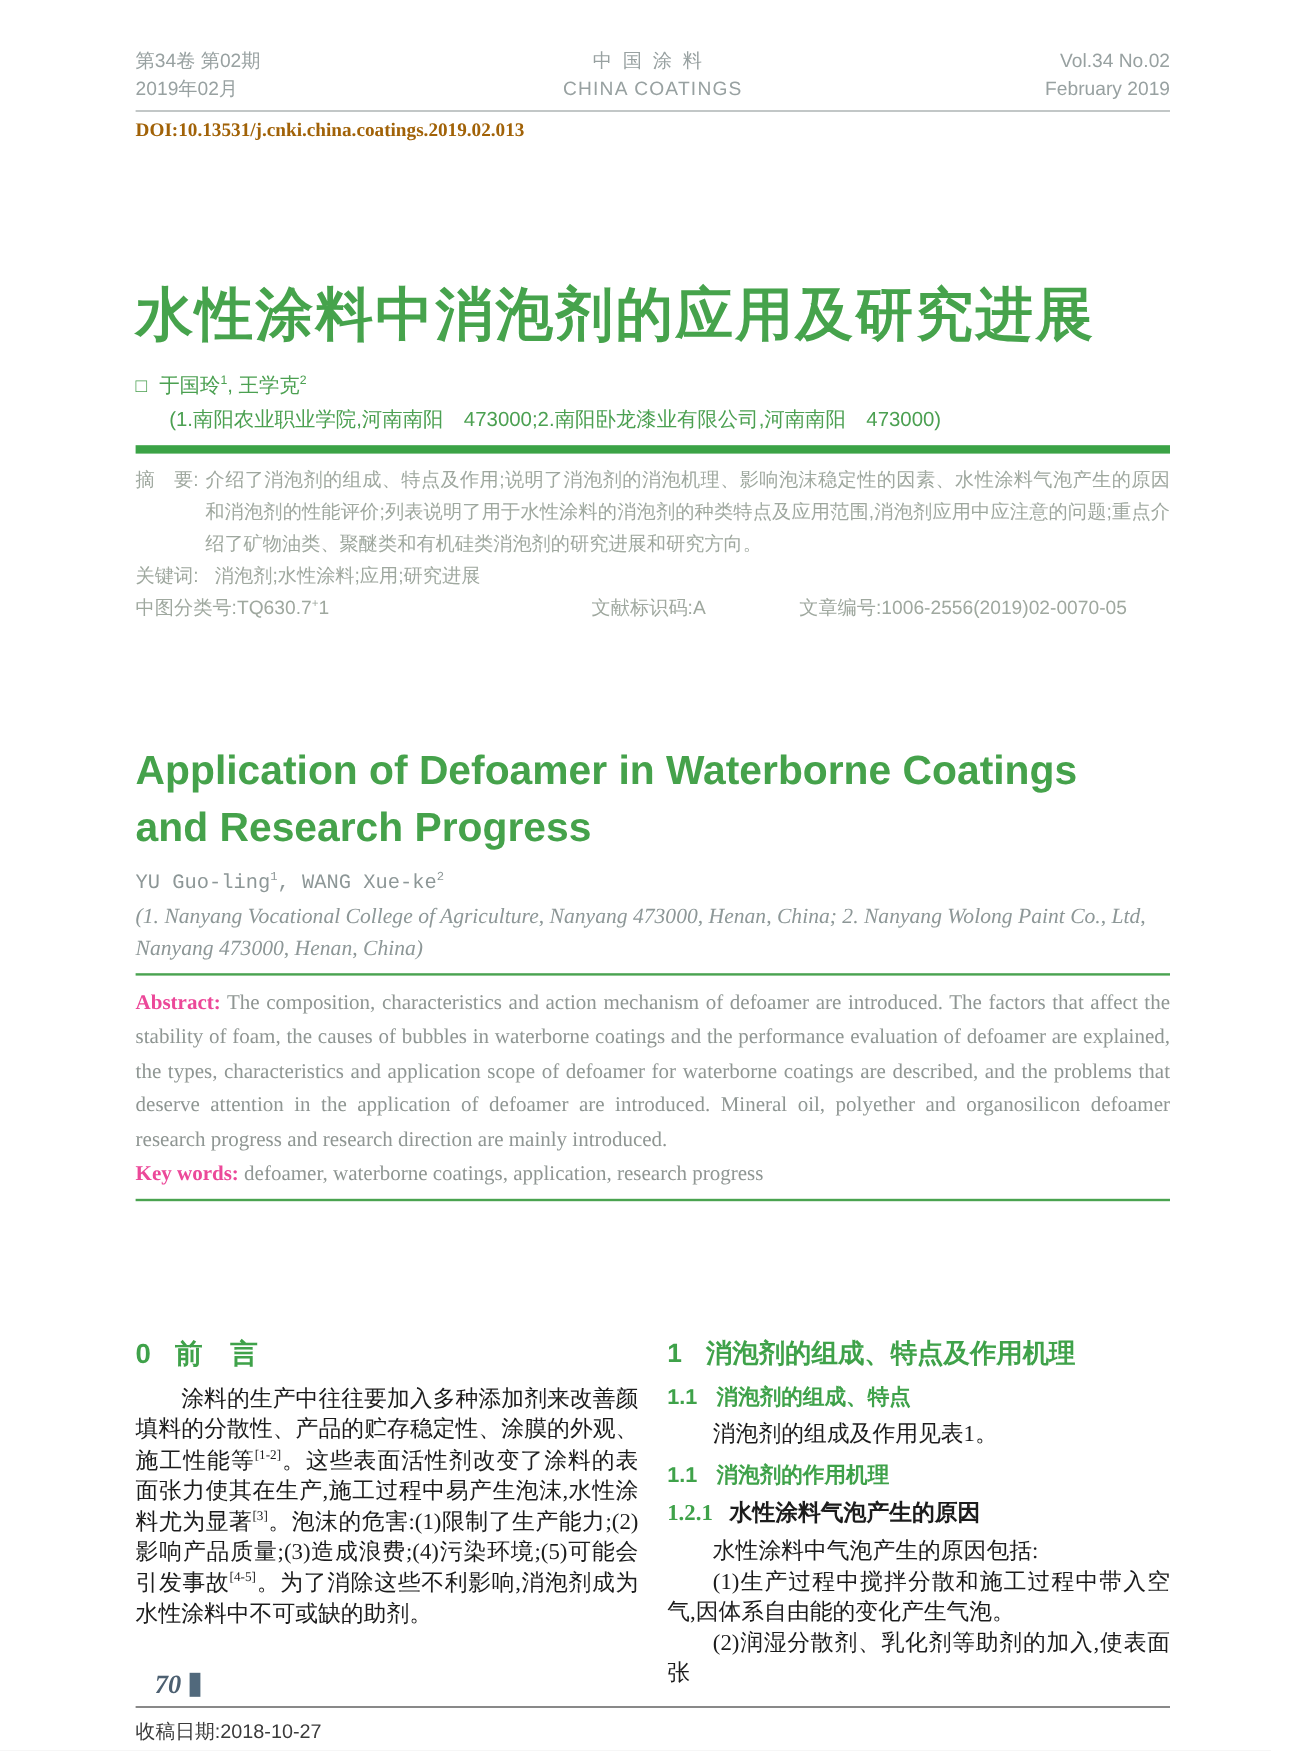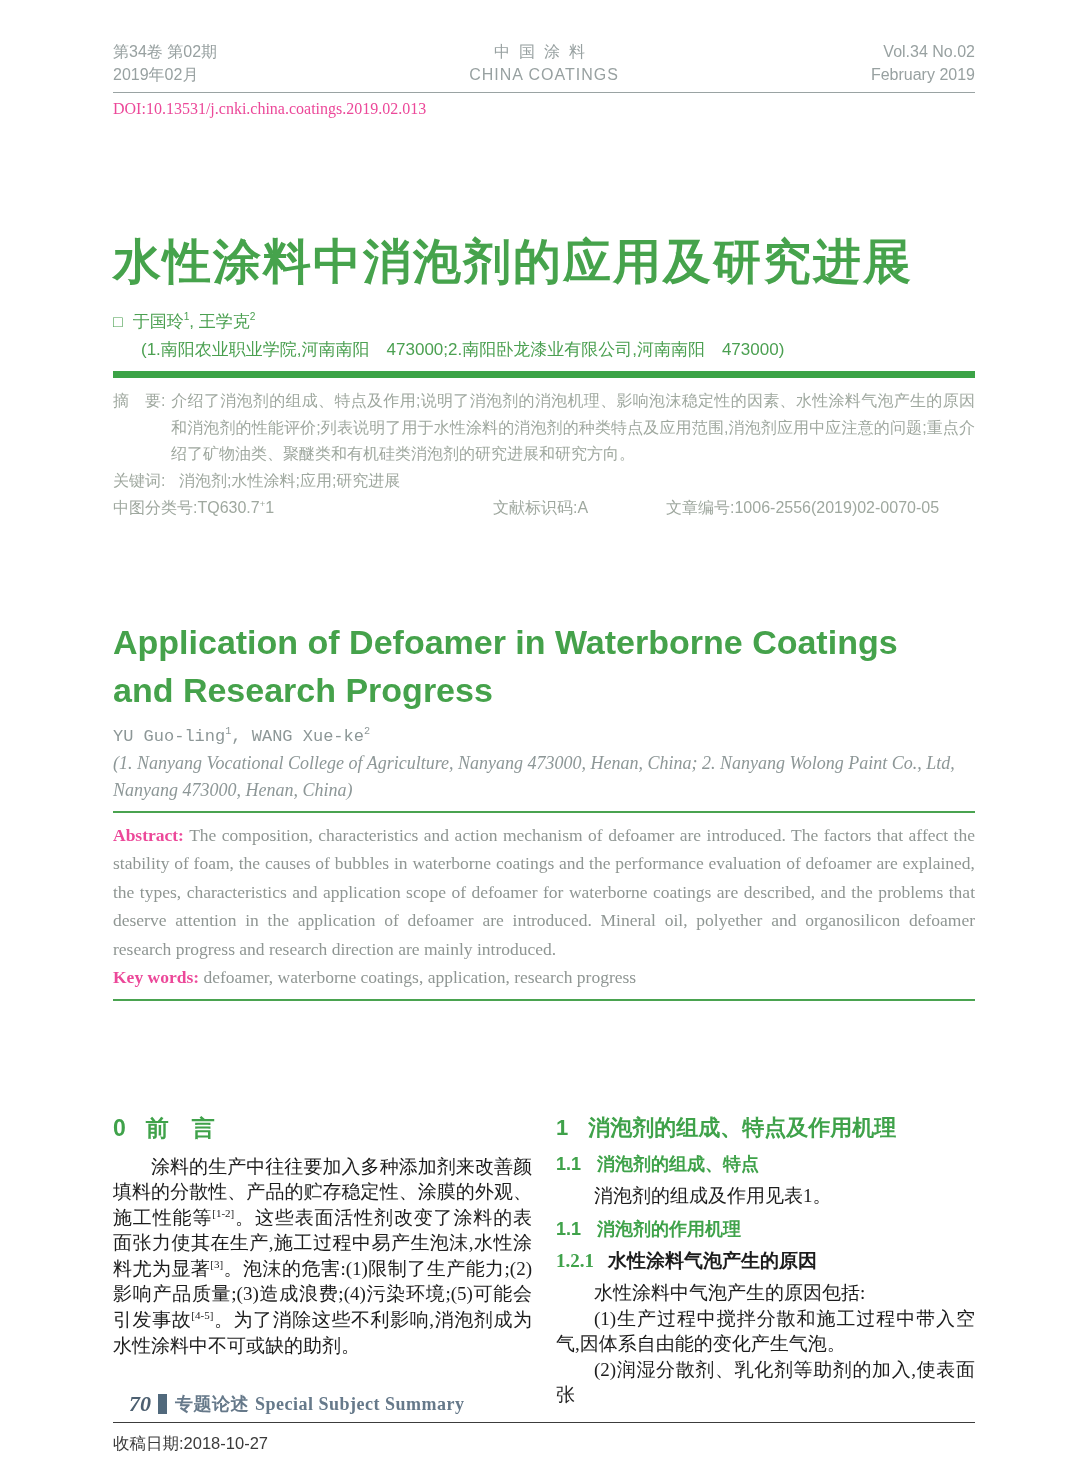--- a/index.html
+++ b/index.html
@@ -23,21 +23,21 @@
     font-size:16px;line-height:23px;
   }
   .jh-left{text-align:left;}
   .jh-center{text-align:center;}
   .jh-center .cn{letter-spacing:9px;}
   .jh-center .en{letter-spacing:1px;}
   .jh-right{text-align:right;}
   .doi{
     margin-top:7px;
     font-family:"Liberation Serif","DejaVu Serif",serif;
-    font-size:16px;color:#ec4899;
+    font-size:16px;color:#a16207;font-weight:bold;
   }
 
   
   .title-cn{
     margin-top:112px;
     font-family:"Liberation Sans","DejaVu Sans",sans-serif;
     font-weight:bold;
     font-size:48px;letter-spacing:2px;
     color:#46a34c;
   }
@@ -261,17 +261,14 @@
       <div>
         
       </div>
     </div>
 
   </div>
 
   <div class="page-footer">
     <span class="pf-num">70</span>
     <span class="pf-bar"></span>
-    <span class="pf-col">
-      <span>专题论述</span><span class="en">Special Subject Summary</span>
-    </span>
   </div>
 </div>
 
 </body></html>

